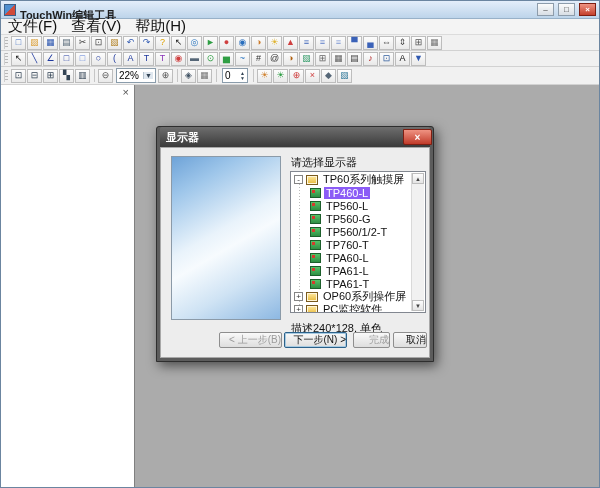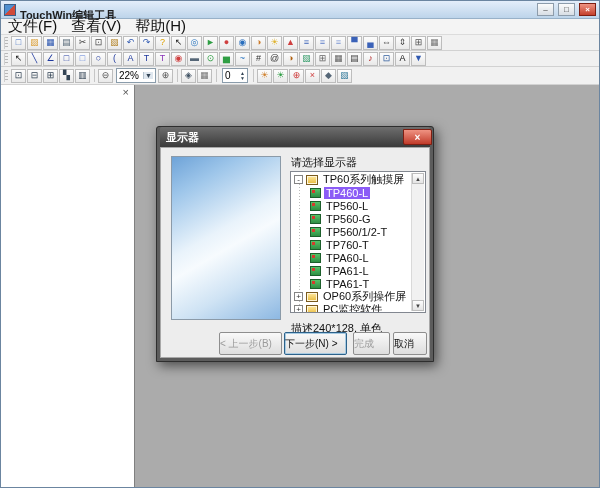--- a/index.html
+++ b/index.html
@@ -79,21 +79,21 @@
   .tree-row.sel .tree-label { color:#fff; }
   .tree-scroll { position:absolute; right:1px; top:1px; bottom:1px; width:13px; background:#f1f1f1; border-left:1px solid #d9d9d9; }
   .scroll-btn { height:11px; text-align:center; font-size:6px; line-height:10px; color:#444;
     border:1px solid #bdbdbd; background:linear-gradient(#fdfdfd,#e4e4e4); }
   .scroll-btn.down { position:absolute; bottom:0; left:0; right:0; }
   .scroll-btn.up { position:absolute; top:0; left:0; right:0; }
 
   .desc { position:absolute; left:130px; top:173px; font-size:11px; color:#111; }
   .desc .val { }
 
-  .dlg-btn { position:absolute; top:184px; height:23px; font-size:10px; color:#111; text-align:left;
+  .dlg-btn { position:absolute; top:184px; height:16px; font-size:10px; color:#111; text-align:right;
     border:1px solid #8e8e8e; border-radius:2px; background:linear-gradient(#f9f9f9,#dedede); }
   .dlg-btn.disabled { color:#9b9b9b; }
   .dlg-btn.focused { border-color:#2c628b; box-shadow:0 0 0 1px #a8cbe2 inset; }
   .btn-back   { left:58px;  width:63px; }
   .btn-next   { left:123px; width:63px; }
   .btn-finish { left:192px; width:37px; }
   .btn-cancel { left:232px; width:34px; }
 </style>
 </head>
 <body>

